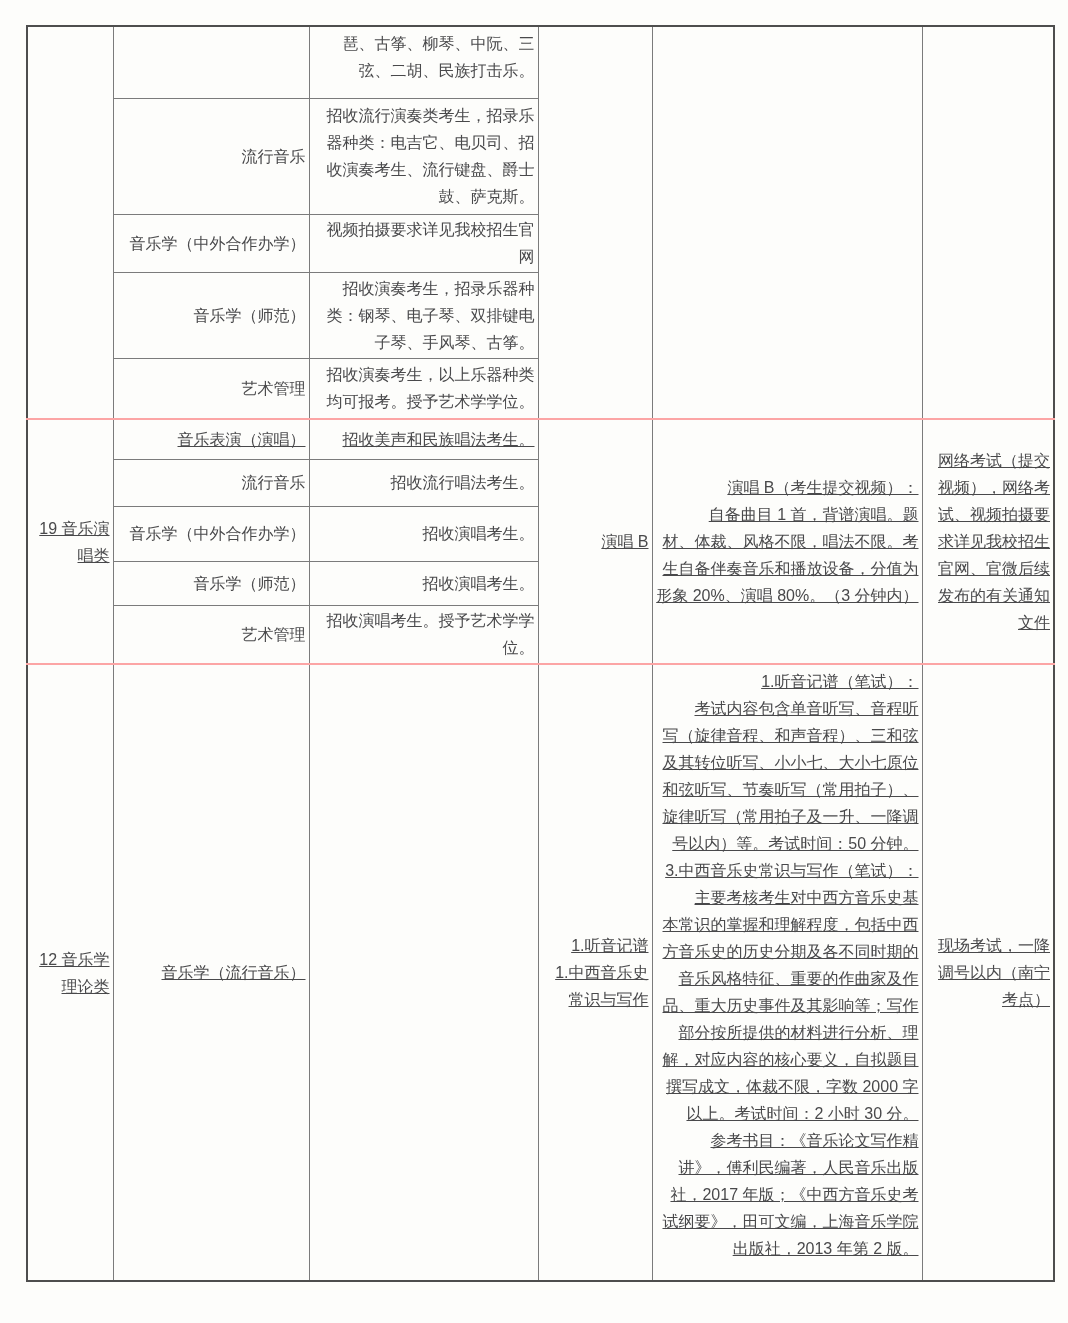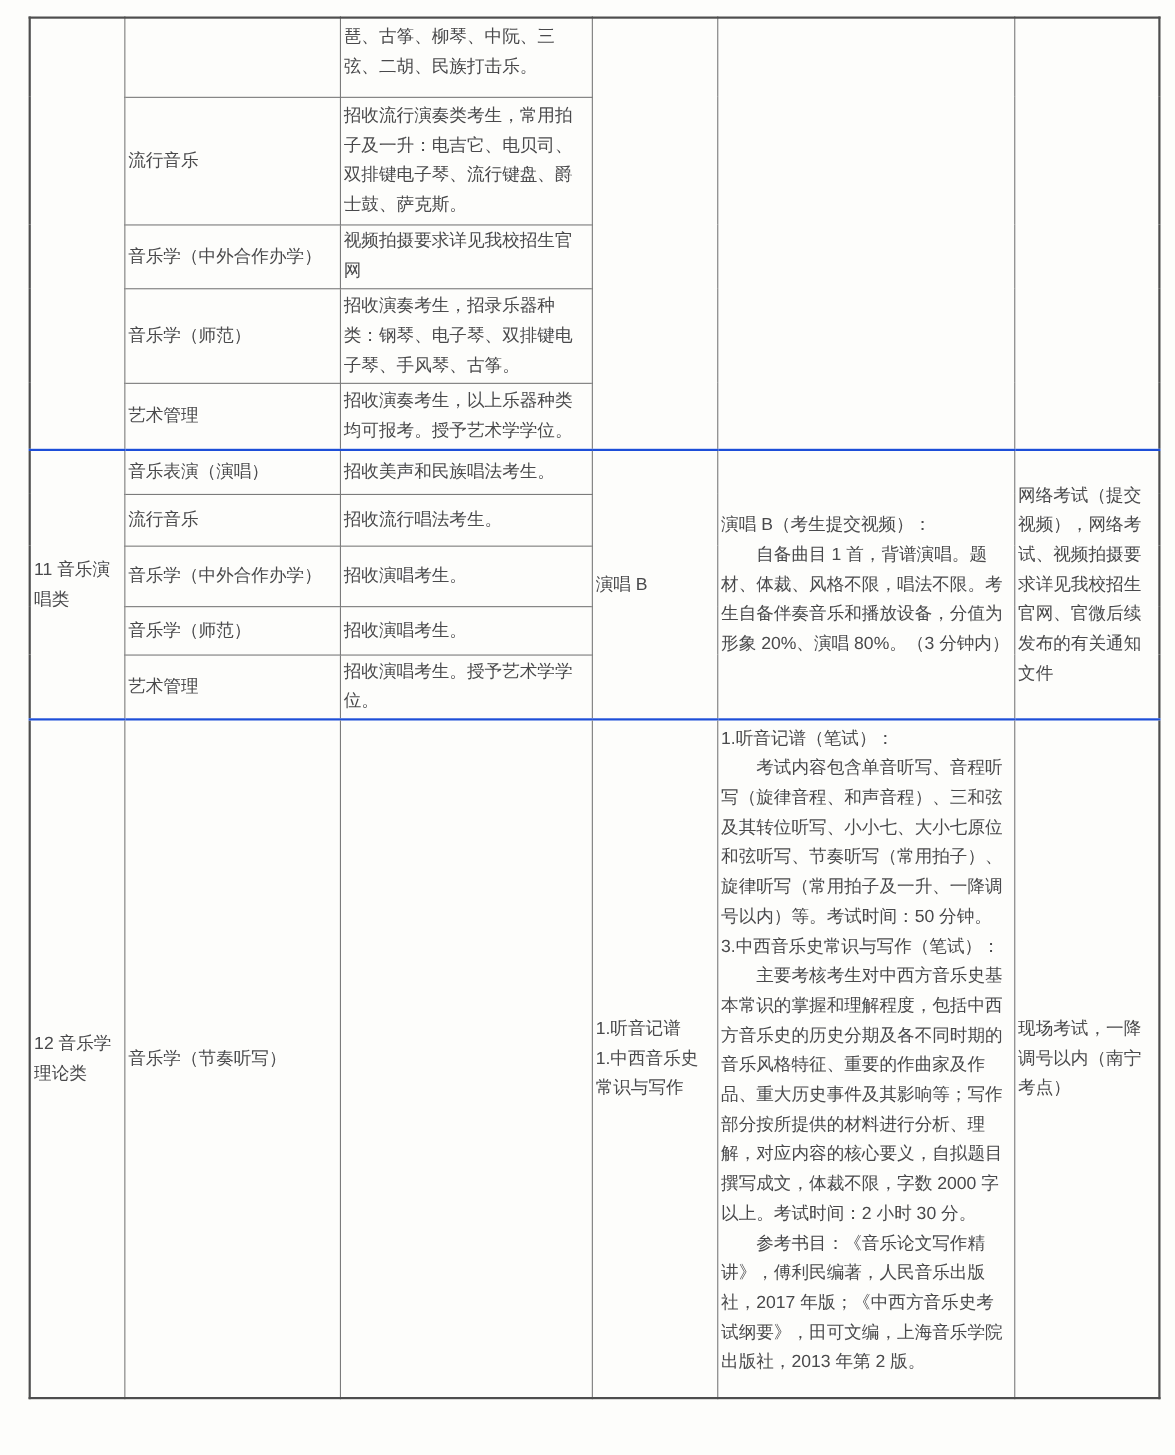--- a/index.html
+++ b/index.html
@@ -3,37 +3,37 @@
 <meta charset="utf-8">
 <style>
   html,body{margin:0;padding:0;}
   body{
     width:1068px;height:1323px;
     background:#fdfdfb;
     font-family:"Liberation Sans","DejaVu Sans",sans-serif;
     color:#49494b;
     position:relative;
   }
-  .sheet{position:absolute;left:26px;top:15px;}
+  .sheet{position:absolute;left:26px;top:25px;text-align:right;}
   table.exam{
     border-collapse:collapse;
     table-layout:fixed;
     width:1027px;
     border:2px solid #4e4e4e;
   }
   td{
     border:1px solid #7b7b7b;
     padding:1px 3px;
     font-size:16px;
     line-height:27px;
     vertical-align:middle;
     overflow:hidden;
     word-break:break-all;
   }
-  tr.section-start td{border-top:2px solid #1d4ed8;}
+  tr.section-start td{border-top:2px solid #fca5a5;text-decoration:underline;}
   td p{margin:0;}
   p.ind{text-indent:2em;}
   td.top{vertical-align:top;padding-top:3px;}
   td.cat{padding-left:3px;}
 </style>
 </head>
 <body>
 
 <div class="sheet">
   <table class="exam">
@@ -50,37 +50,37 @@
         <tr style="height:72px">
       <td rowspan="5" class="cat"></td>
       <td></td>
       <td class="top">琶、古筝、柳琴、中阮、三弦、二胡、民族打击乐。</td>
       <td rowspan="5"></td>
       <td rowspan="5"></td>
       <td rowspan="5"></td>
     </tr>
     <tr style="height:116px">
       <td>流行音乐</td>
-      <td>招收流行演奏类考生，常用拍子及一升：电吉它、电贝司、双排键电子琴、流行键盘、爵士鼓、萨克斯。</td>
+      <td>招收流行演奏类考生，招录乐器种类：电吉它、电贝司、招收演奏考生、流行键盘、爵士鼓、萨克斯。</td>
     </tr>
     <tr style="height:58px">
       <td>音乐学（中外合作办学）</td>
       <td>视频拍摄要求详见我校招生官网</td>
     </tr>
     <tr style="height:86px">
       <td>音乐学（师范）</td>
       <td>招收演奏考生，招录乐器种类：钢琴、电子琴、双排键电子琴、手风琴、古筝。</td>
     </tr>
     <tr style="height:61px">
       <td>艺术管理</td>
       <td>招收演奏考生，以上乐器种类均可报考。授予艺术学学位。</td>
     </tr>
 
     <tr class="section-start" style="height:40px">
-      <td rowspan="5" class="cat">11 音乐演唱类</td>
+      <td rowspan="5" class="cat">19 音乐演唱类</td>
       <td>音乐表演（演唱）</td>
       <td>招收美声和民族唱法考生。</td>
       <td rowspan="5">演唱 B</td>
       <td rowspan="5">
         <p>演唱 B（考生提交视频）：</p>
         <p class="ind">自备曲目 1 首，背谱演唱。题材、体裁、风格不限，唱法不限。考生自备伴奏音乐和播放设备，分值为形象 20%、演唱 80%。（3 分钟内）</p>
       </td>
       <td rowspan="5">网络考试（提交视频），网络考试、视频拍摄要求详见我校招生官网、官微后续发布的有关通知文件</td>
     </tr>
     <tr style="height:47px">
@@ -95,21 +95,21 @@
       <td>音乐学（师范）</td>
       <td>招收演唱考生。</td>
     </tr>
     <tr style="height:59px">
       <td>艺术管理</td>
       <td>招收演唱考生。授予艺术学学位。</td>
     </tr>
 
     <tr class="section-start" style="height:617px">
       <td class="cat">12 音乐学理论类</td>
-      <td>音乐学（节奏听写）</td>
+      <td>音乐学（流行音乐）</td>
       <td></td>
       <td>
         <p>1.听音记谱</p>
         <p>1.中西音乐史常识与写作</p>
       </td>
       <td class="top">
         <p>1.听音记谱（笔试）：</p>
         <p class="ind">考试内容包含单音听写、音程听写（旋律音程、和声音程）、三和弦及其转位听写、小小七、大小七原位和弦听写、节奏听写（常用拍子）、旋律听写（常用拍子及一升、一降调号以内）等。考试时间：50 分钟。</p>
         <p>3.中西音乐史常识与写作（笔试）：</p>
         <p class="ind">主要考核考生对中西方音乐史基本常识的掌握和理解程度，包括中西方音乐史的历史分期及各不同时期的音乐风格特征、重要的作曲家及作品、重大历史事件及其影响等；写作部分按所提供的材料进行分析、理解，对应内容的核心要义，自拟题目撰写成文，体裁不限，字数 2000 字以上。考试时间：2 小时 30 分。</p>

